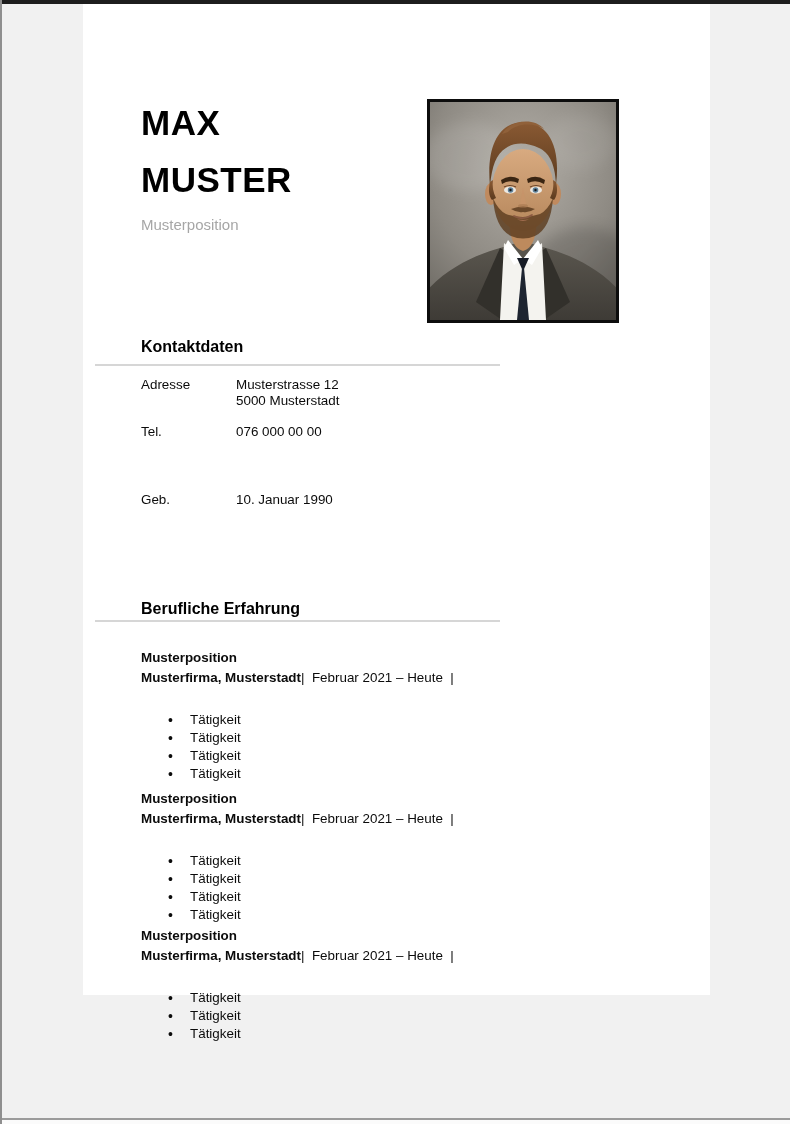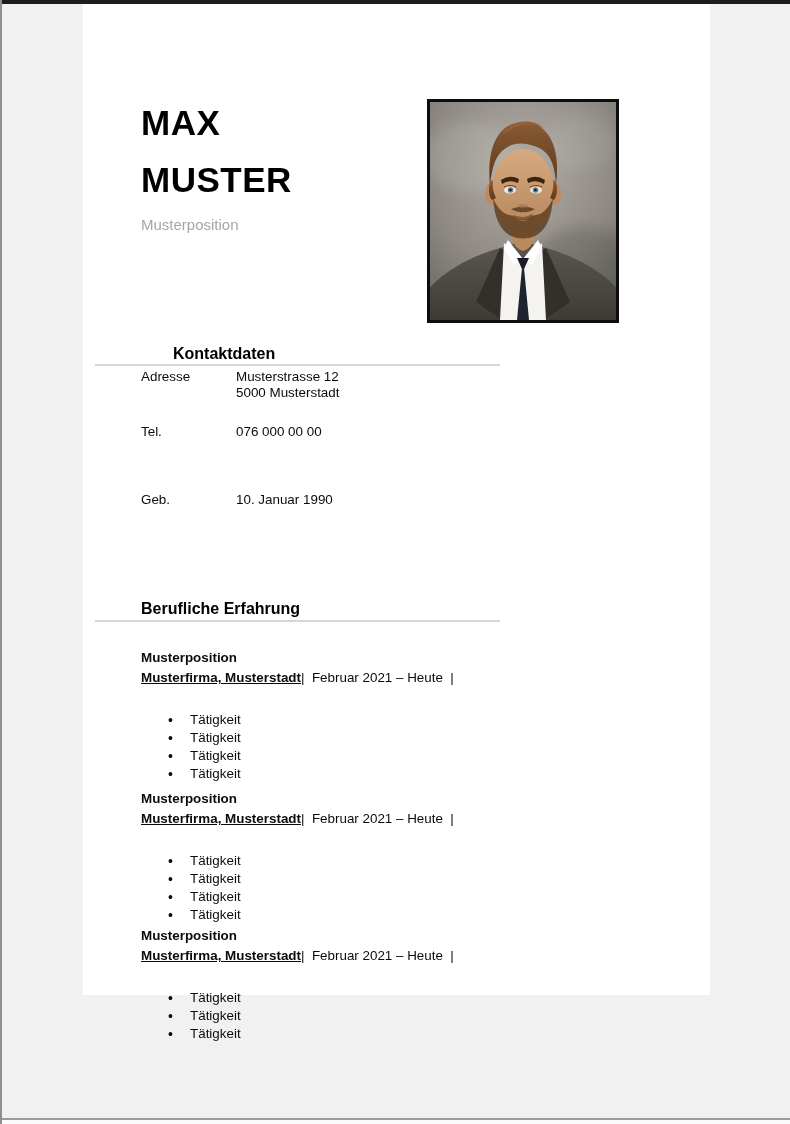--- a/index.html
+++ b/index.html
@@ -18,36 +18,36 @@
   .name { position:absolute; left:58px; top:90px; font-size:35px; font-weight:bold;
           line-height:57px; letter-spacing:0.5px; color:#000; }
   .subtitle { position:absolute; left:58px; top:212px; font-size:15px; color:#a6a6a6; }
 
   .photo { position:absolute; left:344px; top:95px; width:192px; height:224px;
            border:3px solid #0d0d0d; overflow:hidden; background:#8e8a83; }
   .photo svg { display:block; width:100%; height:100%; }
 
   
   .sec  { position:absolute; left:58px; font-size:16px; font-weight:bold; color:#000; }
-  .sec1 { top:341px;margin-left:32px; }
+  .sec1 { top:334px; }
   .sec2 { top:596px; }
   .rule { position:absolute; left:12px; width:405px; height:2px; background:#d6d6d6; }
   .rule1 { top:360px; }
   .rule2 { top:616px; }
 
   
   .crow { position:absolute; left:58px; font-size:13.4px; color:#0b0b0b; line-height:16px; }
   .clabel { display:inline-block; width:95px; vertical-align:top; }
   .cvalue { display:inline-block; white-space:pre-line; vertical-align:top; }
 
   
   .entry { position:absolute; left:58px; width:540px; font-size:13.4px; color:#0b0b0b; }
   .etitle { font-weight:bold; line-height:20px; }
   .efirm  { line-height:20px; }
-  .company { font-weight:bold;text-decoration:underline; }
+  .company { font-weight:bold; }
   .period  { font-weight:normal; white-space:pre; }
   .tasks { list-style:none; margin:23px 0 0 27px; }
   .tasks li { position:relative; padding-left:22px; line-height:18px; }
   .tasks li::before { content:"\2022"; position:absolute; left:0; top:0; font-size:14px; }
 </style>
 </head>
 <body>
 
 <div class="frame">
   <div class="top-bar"></div>
@@ -137,21 +137,21 @@
         <path d="M60,84 C56,42 70,20 94,20 C118,21 131,44 126,82 C125,60 118,50 109,46 C97,40 84,40 76,46 C66,52 62,64 60,84 Z" fill="url(#hairG)"></path>
         <path d="M72,32 C80,18 104,15 114,27 C104,20 86,21 78,30 Z" fill="#90613a"></path>
         <path d="M60,80 C58,88 59,94 62,98 L66,96 C63,90 62,84 63,78 Z" fill="url(#hairG)"></path>
         <path d="M126,80 C128,88 127,94 124,98 L120,96 C123,90 124,84 123,78 Z" fill="url(#hairG)"></path>
       </svg>
     </div>
 
     <h2 class="sec sec1">Kontaktdaten</h2>
     <div class="rule rule1"></div>
 
-    <div class="crow" style="top:365px">
+    <div class="crow" style="top:373px">
       <span class="clabel">Adresse</span><span class="cvalue">Musterstrasse 12
 5000 Musterstadt</span>
     </div>
     <div class="crow" style="top:420px">
       <span class="clabel">Tel.</span><span class="cvalue">076 000 00 00</span>
     </div>
     <div class="crow" style="top:488px">
       <span class="clabel">Geb.</span><span class="cvalue">10. Januar 1990</span>
     </div>
 

